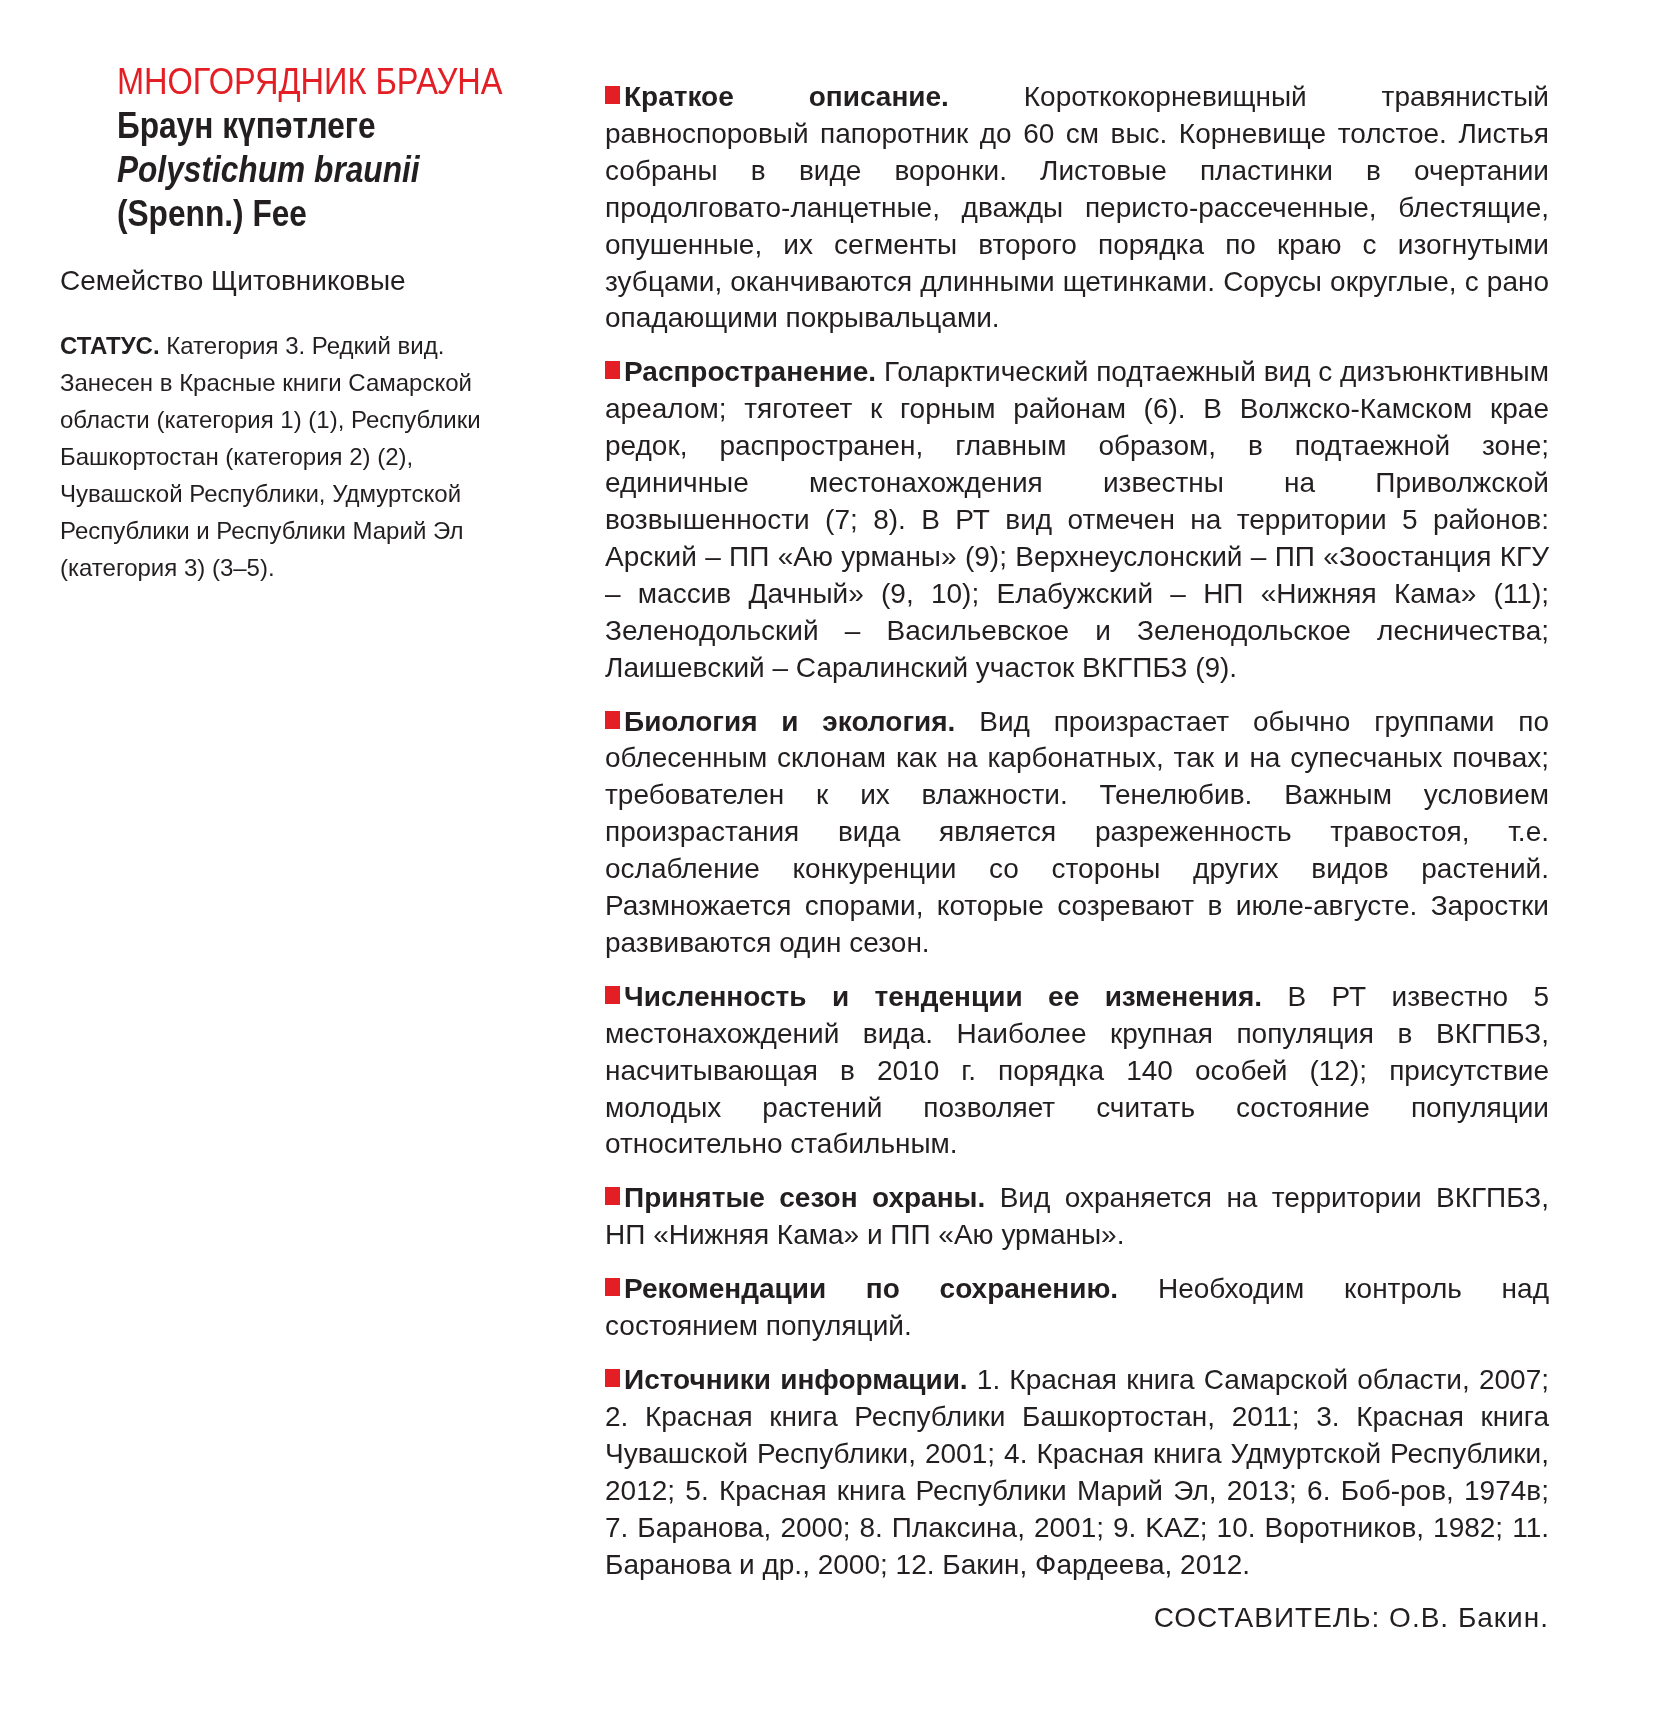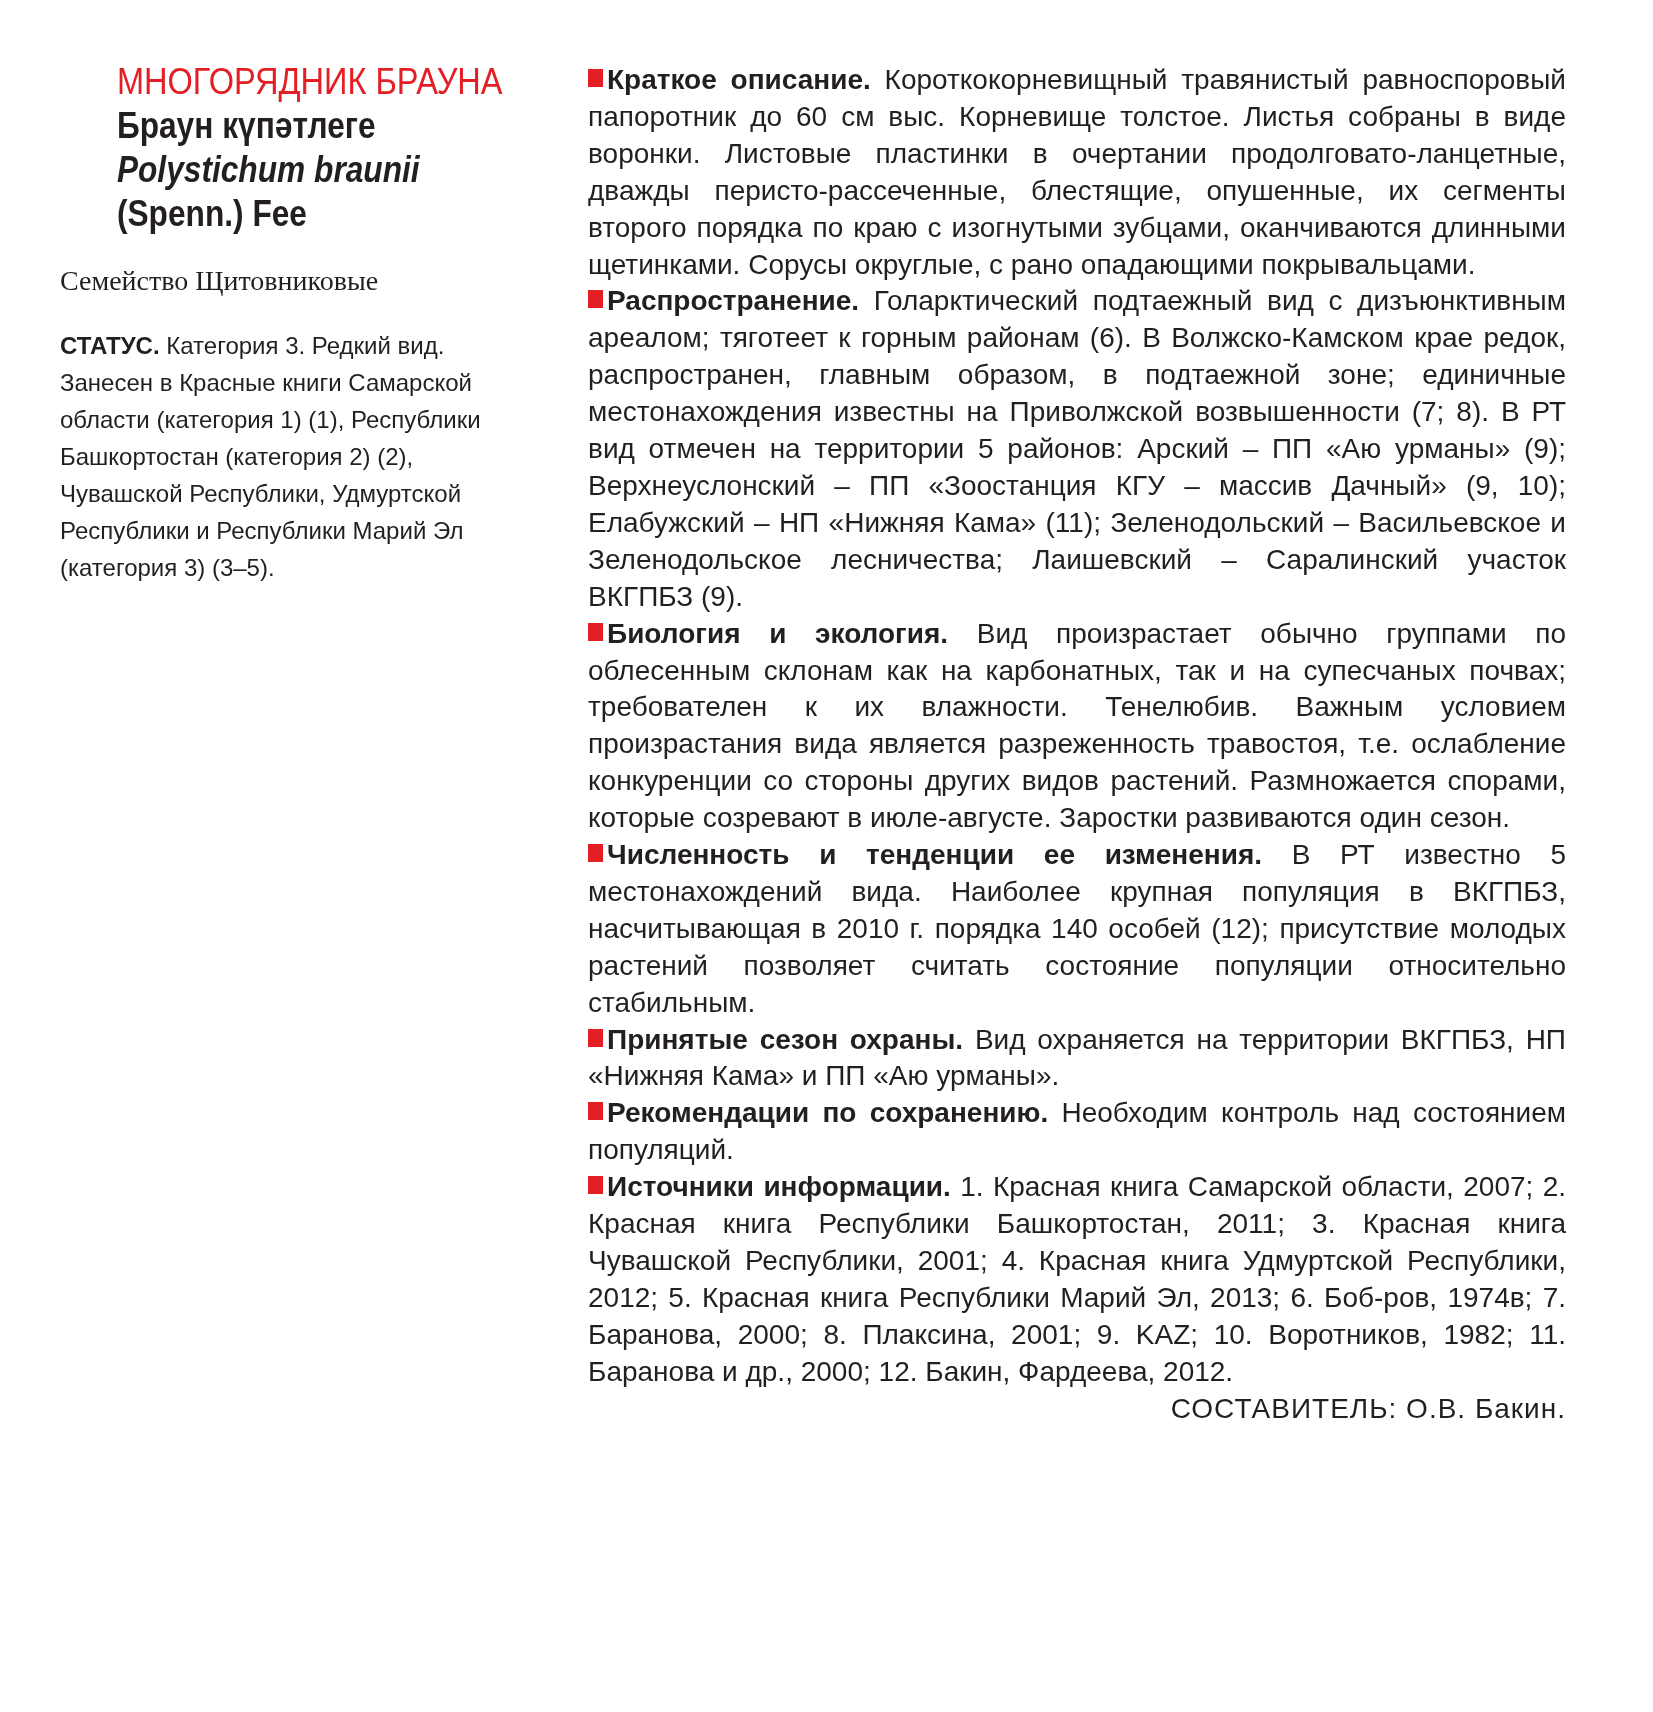--- a/index.html
+++ b/index.html
@@ -13,29 +13,29 @@
   .title-ru {
     color: #e31e24; font-size: 37px; line-height: 44px;
     transform: scaleX(0.88); transform-origin: right center;
     white-space: nowrap; display: block;
   }
   .title-tt, .title-lat, .title-auth {
     font-weight: bold; font-size: 36px; line-height: 44px; display: block;
     transform: scaleX(0.88); transform-origin: right center; white-space: nowrap;
   }
   .title-lat { font-style: italic; }
-  .family { margin-top: 26px; font-size: 28px; line-height: 37px; font-family: Liberation Serif, serif; }
+  .family { margin-top: 26px; font-size: 28px; line-height: 37px; }
   .family span { display: block; }
   .status { margin-top: 28px; font-size: 24px; line-height: 37px; }
   .status b { font-weight: bold; }
   .right {
     position: absolute; left: 588px; top: 62px; width: 978px;
     font-size: 28px; line-height: 36.9px; text-align: justify;
   }
-  .right p { margin: 0; }
+  .right p { margin: 17px; }
   .marker {
     display: inline-block; width: 15px; height: 18px; background: #e31e24;
     margin-right: 4px; vertical-align: 2px;
   }
   .right b { font-weight: bold; }
   .compiler { text-align: right; letter-spacing: 1px; }
 </style>
 </head>
 <body>
 

